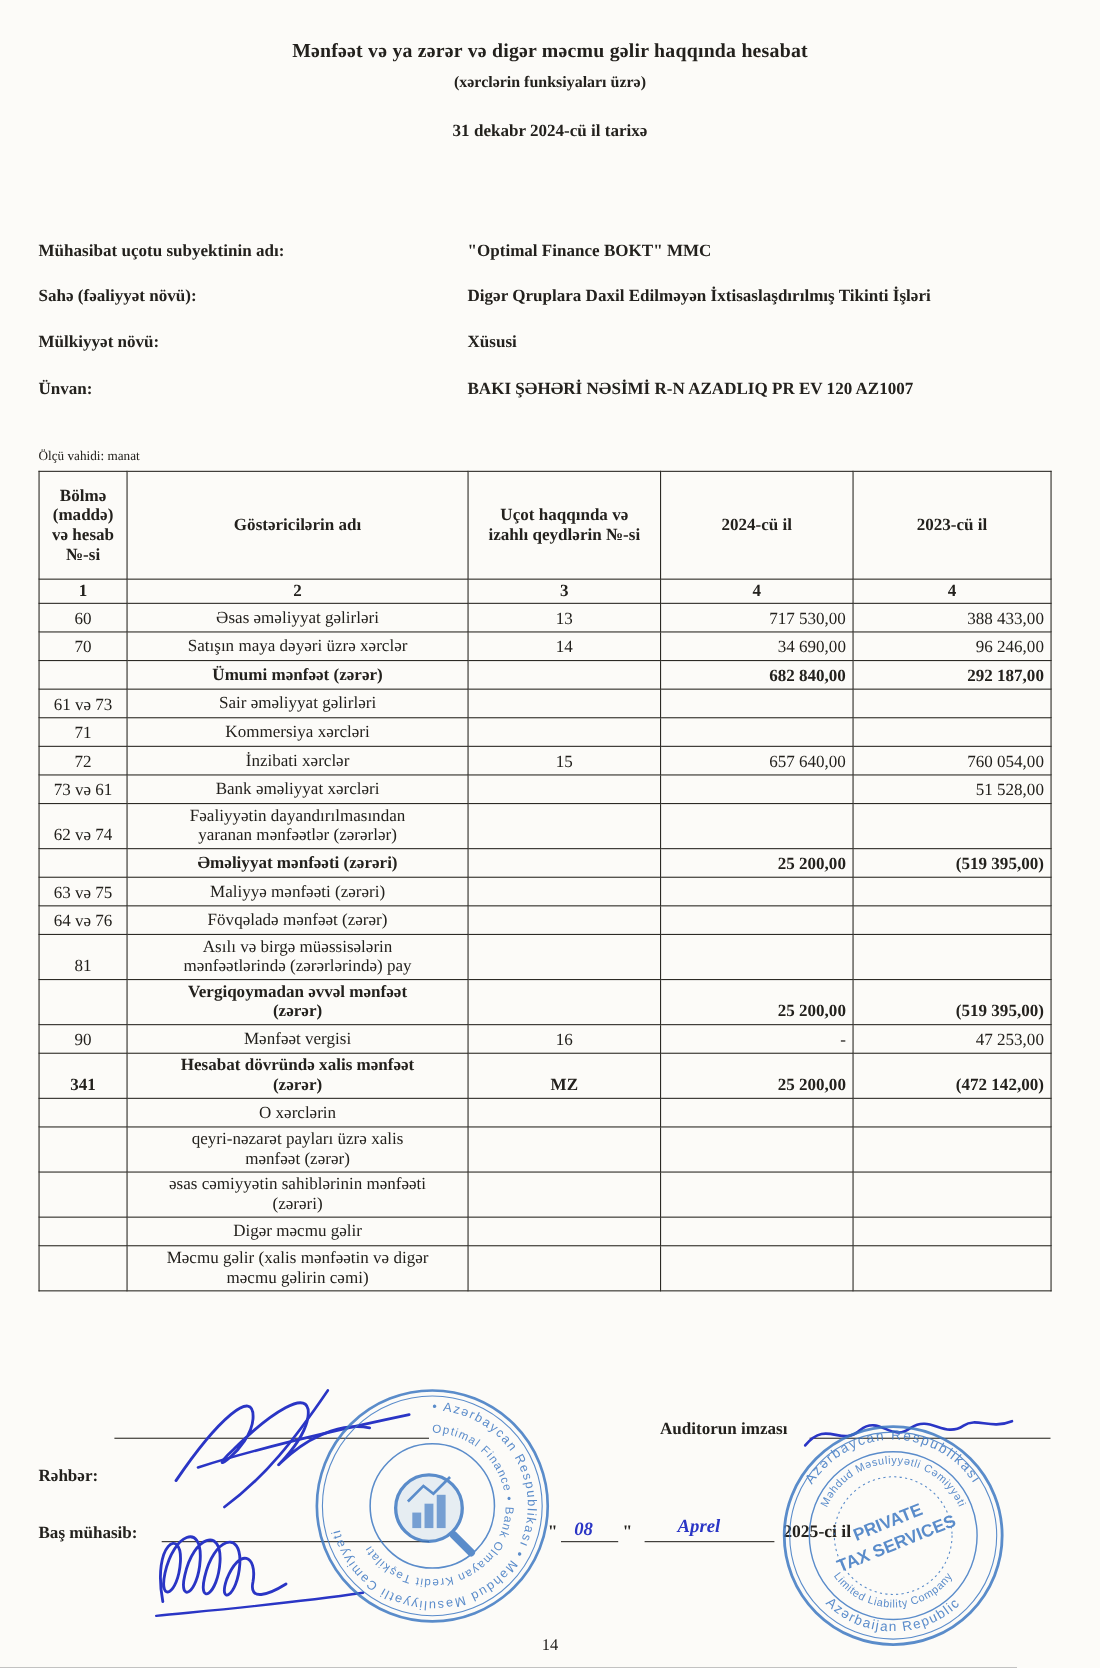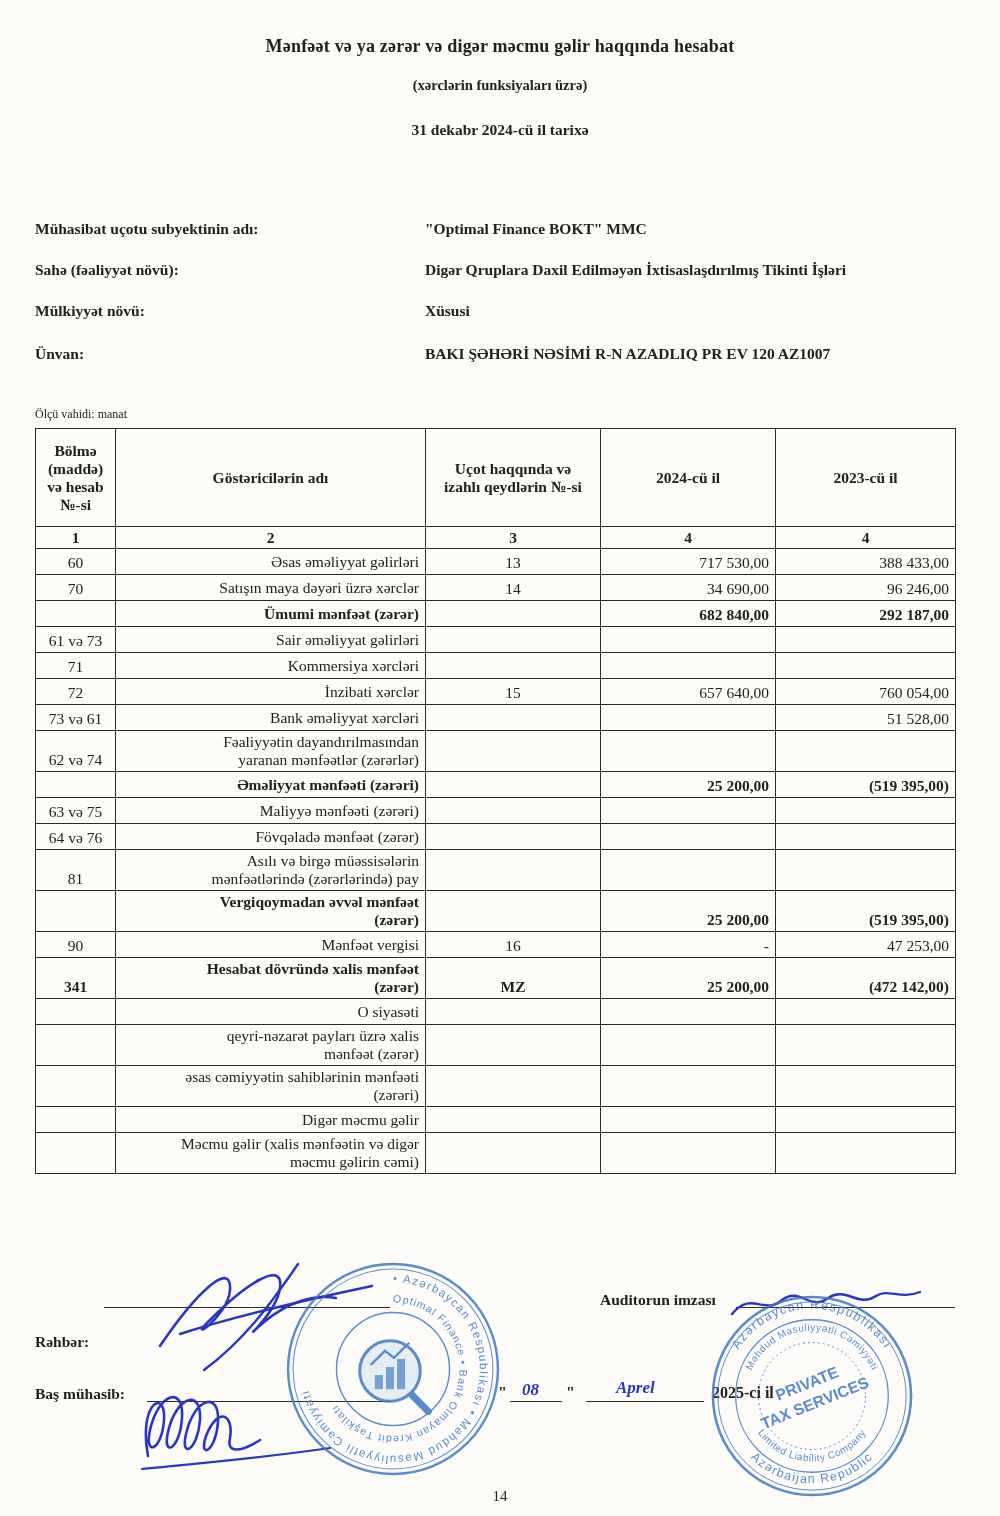--- a/index.html
+++ b/index.html
@@ -5,35 +5,35 @@
   * { margin:0; padding:0; box-sizing:border-box; }
   html,body { background:#9a9a9a; }
   .page {
     position:relative; width:1000px; height:1516px; margin:0 auto;
     background:#fcfbf8; overflow:hidden;
     font-family:"Liberation Serif", serif; color:#23211d;
   }
   
   .title-block { position:absolute; left:0; top:36px; width:1000px; text-align:center; }
   .title   { font-weight:bold; font-size:18px; letter-spacing:.2px; }
-  .subtitle{ font-weight:bold; font-size:14.5px; margin-top:20px; }
+  .subtitle{ font-weight:bold; font-size:14.5px; margin-top:10px; }
   .date-line{ font-weight:bold; font-size:15.5px; margin-top:27px; }
   
   .info-row { position:absolute; left:35px; width:940px; font-weight:bold; font-size:15.5px; }
   .info-value { position:absolute; left:390px; white-space:nowrap; }
   .unit-line { position:absolute; left:35px; top:407px; font-weight:normal; font-size:12px; }
   
   table.report { position:absolute; left:35px; top:428px; width:920px;
     border-collapse:collapse; table-layout:fixed; font-size:15.5px; }
   table.report th, table.report td { border:1.4px solid #2d2b26; padding:2px 6px; }
   table.report thead th { font-weight:bold; text-align:center; vertical-align:middle; height:98px; white-space:pre-line; }
   th.h-code { text-align:left; padding-left:8px; }
   tr.numbering td { text-align:center; font-weight:bold; height:22px; padding:1px; }
   td.c-code { text-align:center; vertical-align:bottom; }
-  td.c-name { text-align:right; white-space:pre-line; vertical-align:middle; padding-top:3px; padding-bottom:3px; }
+  td.c-name { text-align:center; white-space:pre-line; vertical-align:middle; padding-top:3px; padding-bottom:3px; }
   td.c-note { text-align:center; vertical-align:bottom; }
   td.c-num  { text-align:right; vertical-align:bottom; padding-right:8px; }
   tr.bold td { font-weight:bold; }
   tbody td { height:26px; }
   
   .f-label { position:absolute; font-weight:bold; font-size:15.5px; }
   .f-line { position:absolute; border-bottom:1.6px solid #2d2b26; height:20px; }
   .hand { color:var(--ink-color,#2a35c5); font-style:italic; font-weight:bold; font-size:17px; }
   .date-group { position:absolute; left:498px; top:1384px; width:330px; height:30px; font-size:16px; }
   .dq { position:absolute; font-weight:bold; font-size:16px; top:0; }
@@ -208,21 +208,21 @@
         <tr class="bold">
           <td class="c-code">341</td>
           <td class="c-name">Hesabat dövründə xalis mənfəət
 (zərər)</td>
           <td class="c-note">MZ</td>
           <td class="c-num">25 200,00</td>
           <td class="c-num">(472 142,00)</td>
         </tr>
         <tr>
           <td class="c-code"></td>
-          <td class="c-name">O siyasəti</td>
+          <td class="c-name">O xərclərin</td>
           <td class="c-note"></td>
           <td class="c-num"></td>
           <td class="c-num"></td>
         </tr>
         <tr>
           <td class="c-code"></td>
           <td class="c-name">qeyri-nəzarət payları üzrə xalis
 mənfəət (zərər)</td>
           <td class="c-note"></td>
           <td class="c-num"></td>

